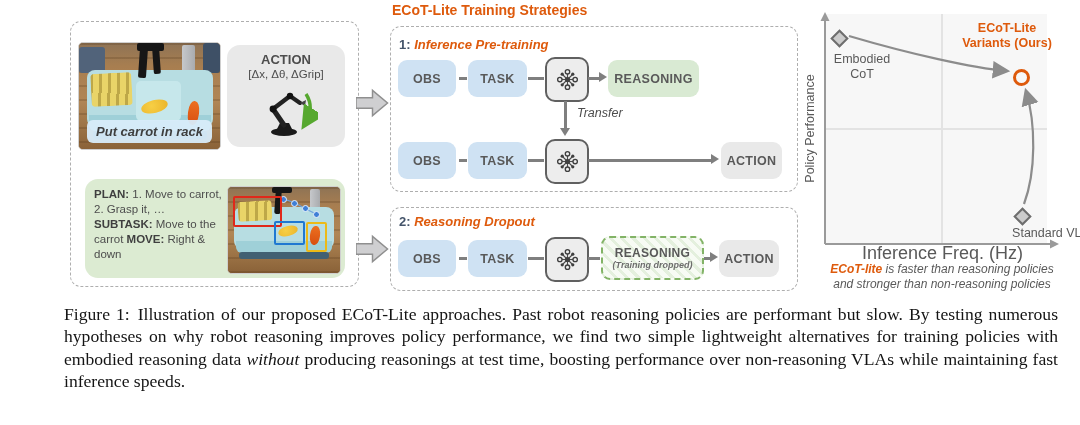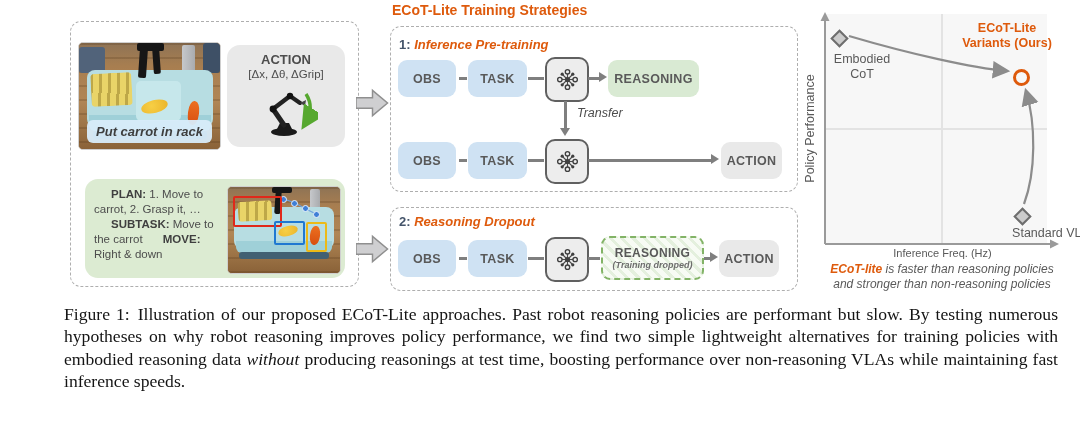--- a/index.html
+++ b/index.html
@@ -33,21 +33,21 @@
   .basin{position:absolute;background:#c6e7eb;border-radius:5px;}
   .corn{position:absolute;background:radial-gradient(circle at 40% 40%,#f7cf45,#eab329);border-radius:50%;transform:rotate(-14deg);}
   .carrot{position:absolute;background:linear-gradient(180deg,#ec7020,#d84f10);border-radius:46%;transform:rotate(7deg);}
   .gfinger{position:absolute;background:#161616;border-radius:2px;}
   .pillar{position:absolute;background:linear-gradient(90deg,#c6c8cb,#a9abae);border-radius:2px;}
   .tasklabel{position:absolute;background:rgba(216,236,250,.95);border-radius:6px;display:flex;align-items:center;justify-content:center;
              font-weight:bold;font-style:italic;color:#3e3e3e;}
   .bbox{position:absolute;border-radius:2px;}
   .kp{position:absolute;width:7px;height:7px;border-radius:50%;background:#3f7fd6;border:1.5px solid #e8f1fb;box-sizing:border-box;}
   .cot-text{position:absolute;font-size:11.5px;line-height:15px;color:#4d4d4d;}
-  .cot-text b{color:#3f3f3f;margin-left:17px;}
+  .cot-text b{color:#3f3f3f;}
   .bigarrow{position:absolute;}
   .chart-label{position:absolute;color:#595959;font-size:12.5px;line-height:15px;text-align:center;}
   .diamond{position:absolute;width:9px;height:9px;background:#cccccc;border:2.2px solid #6e6e6e;transform:rotate(45deg);}
   .ringdot{position:absolute;width:11px;height:11px;border:3.6px solid #de5a0c;border-radius:50%;background:transparent;}
   .gridline{position:absolute;background:#e3e3e3;}
   .caption{position:absolute;font-family:"Liberation Serif",serif;font-size:17.6px;line-height:22.4px;color:#141414;text-align:justify;}
   .caption .clabel{margin-right:8px;}
   .orange{color:#de5a0c;}
   .chart-note{position:absolute;font-size:12px;font-style:italic;color:#595959;text-align:center;line-height:14.5px;}
 </style>
@@ -283,21 +283,21 @@
     <div>Embodied</div>
     <div>CoT</div>
   </div>
   <div class="chart-label" style="left:945px;top:21px;width:124px;font-weight:bold;color:#de5a0c;">
     <div>ECoT-Lite</div>
     <div>Variants (Ours)</div>
   </div>
   <div class="chart-label" style="left:994px;top:226px;width:114px;">Standard VLA</div>
 
   <div class="chart-label" style="left:695px;top:121px;width:230px;height:15px;transform:rotate(-90deg);font-size:12.5px;">Policy Performance</div>
-  <div class="chart-label" style="left:845px;top:246px;width:195px;font-size:11px;">Inference Freq. (Hz)</div>
+  <div class="chart-label" style="left:845px;top:246px;width:195px;font-size:18px;">Inference Freq. (Hz)</div>
 
   <div class="chart-note" style="left:812px;top:262px;width:260px;">
     <span class="orange" style="font-weight:bold;">ECoT-lite</span><span> is faster than reasoning policies</span>
     <div>and stronger than non-reasoning policies</div>
   </div>
 
   <div class="caption" style="left:64px;top:303px;width:994px;">
     <span class="clabel">Figure 1:</span><span>Illustration of our proposed ECoT-Lite approaches. Past robot reasoning policies are performant but slow. By testing numerous hypotheses on why robot reasoning improves policy performance, we find two simple lightweight alternatives for training policies with embodied reasoning data </span><i>without</i><span> producing reasonings at test time, boosting performance over non-reasoning VLAs while maintaining fast inference speeds.</span>
   </div>
 

